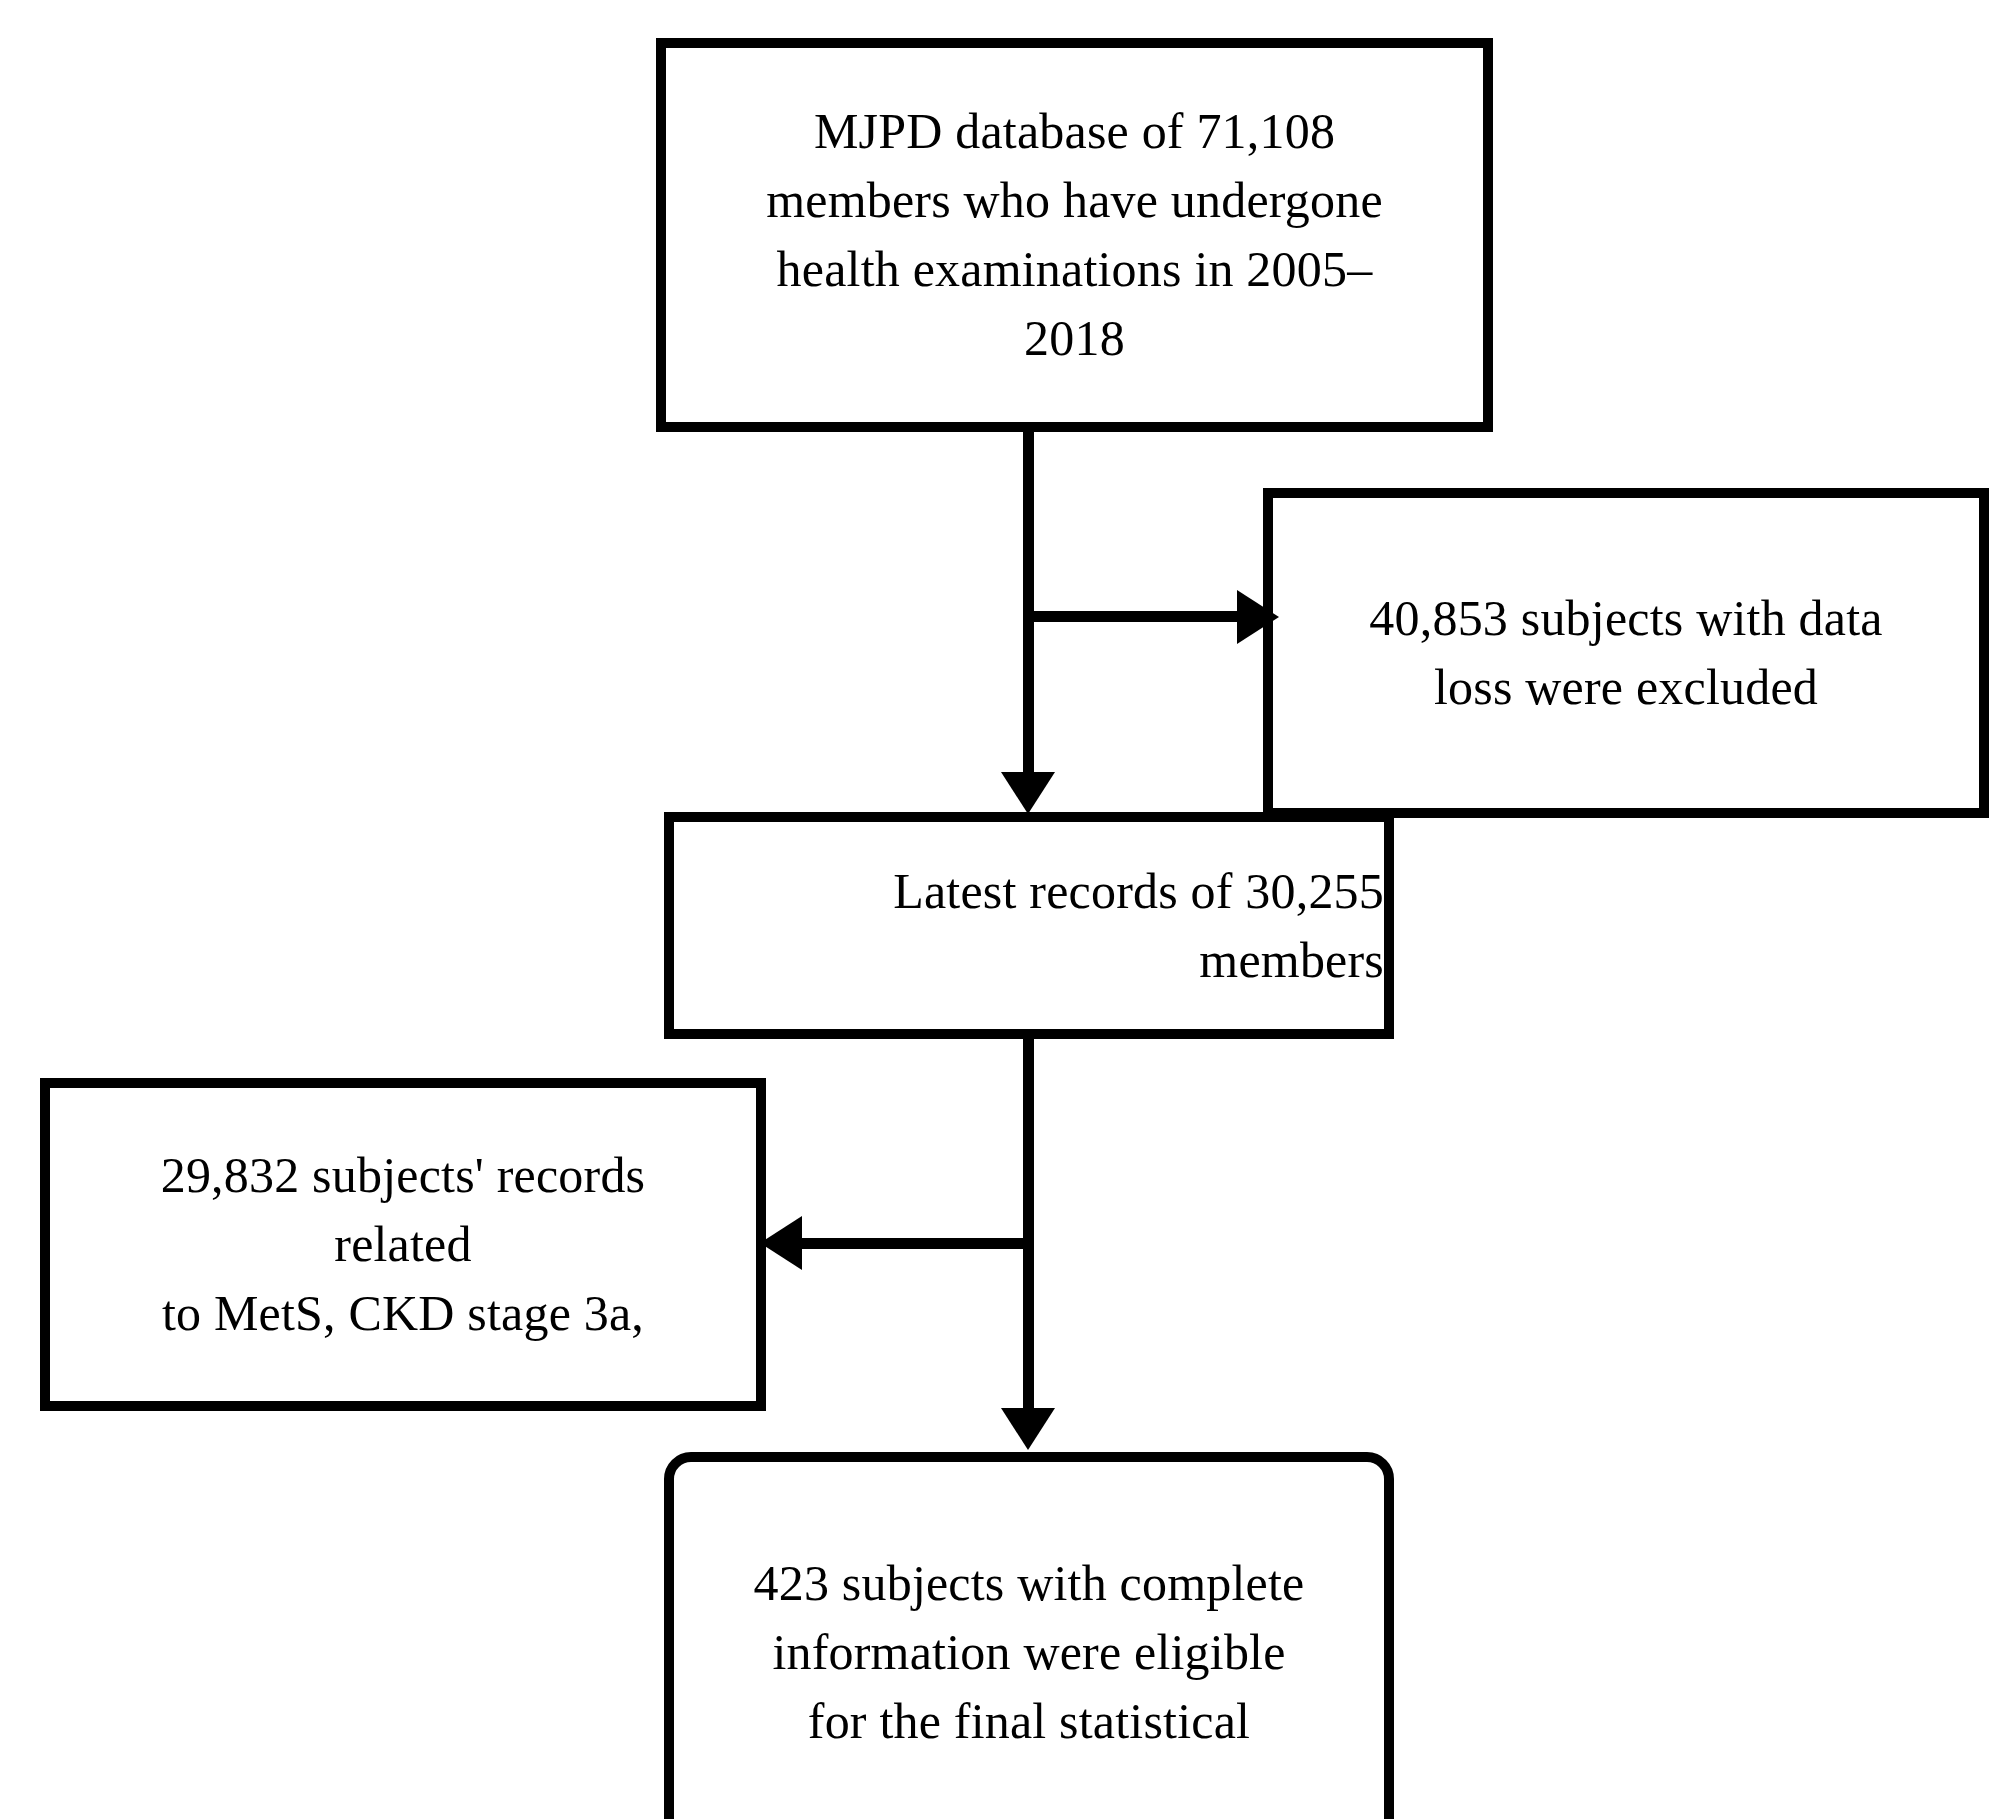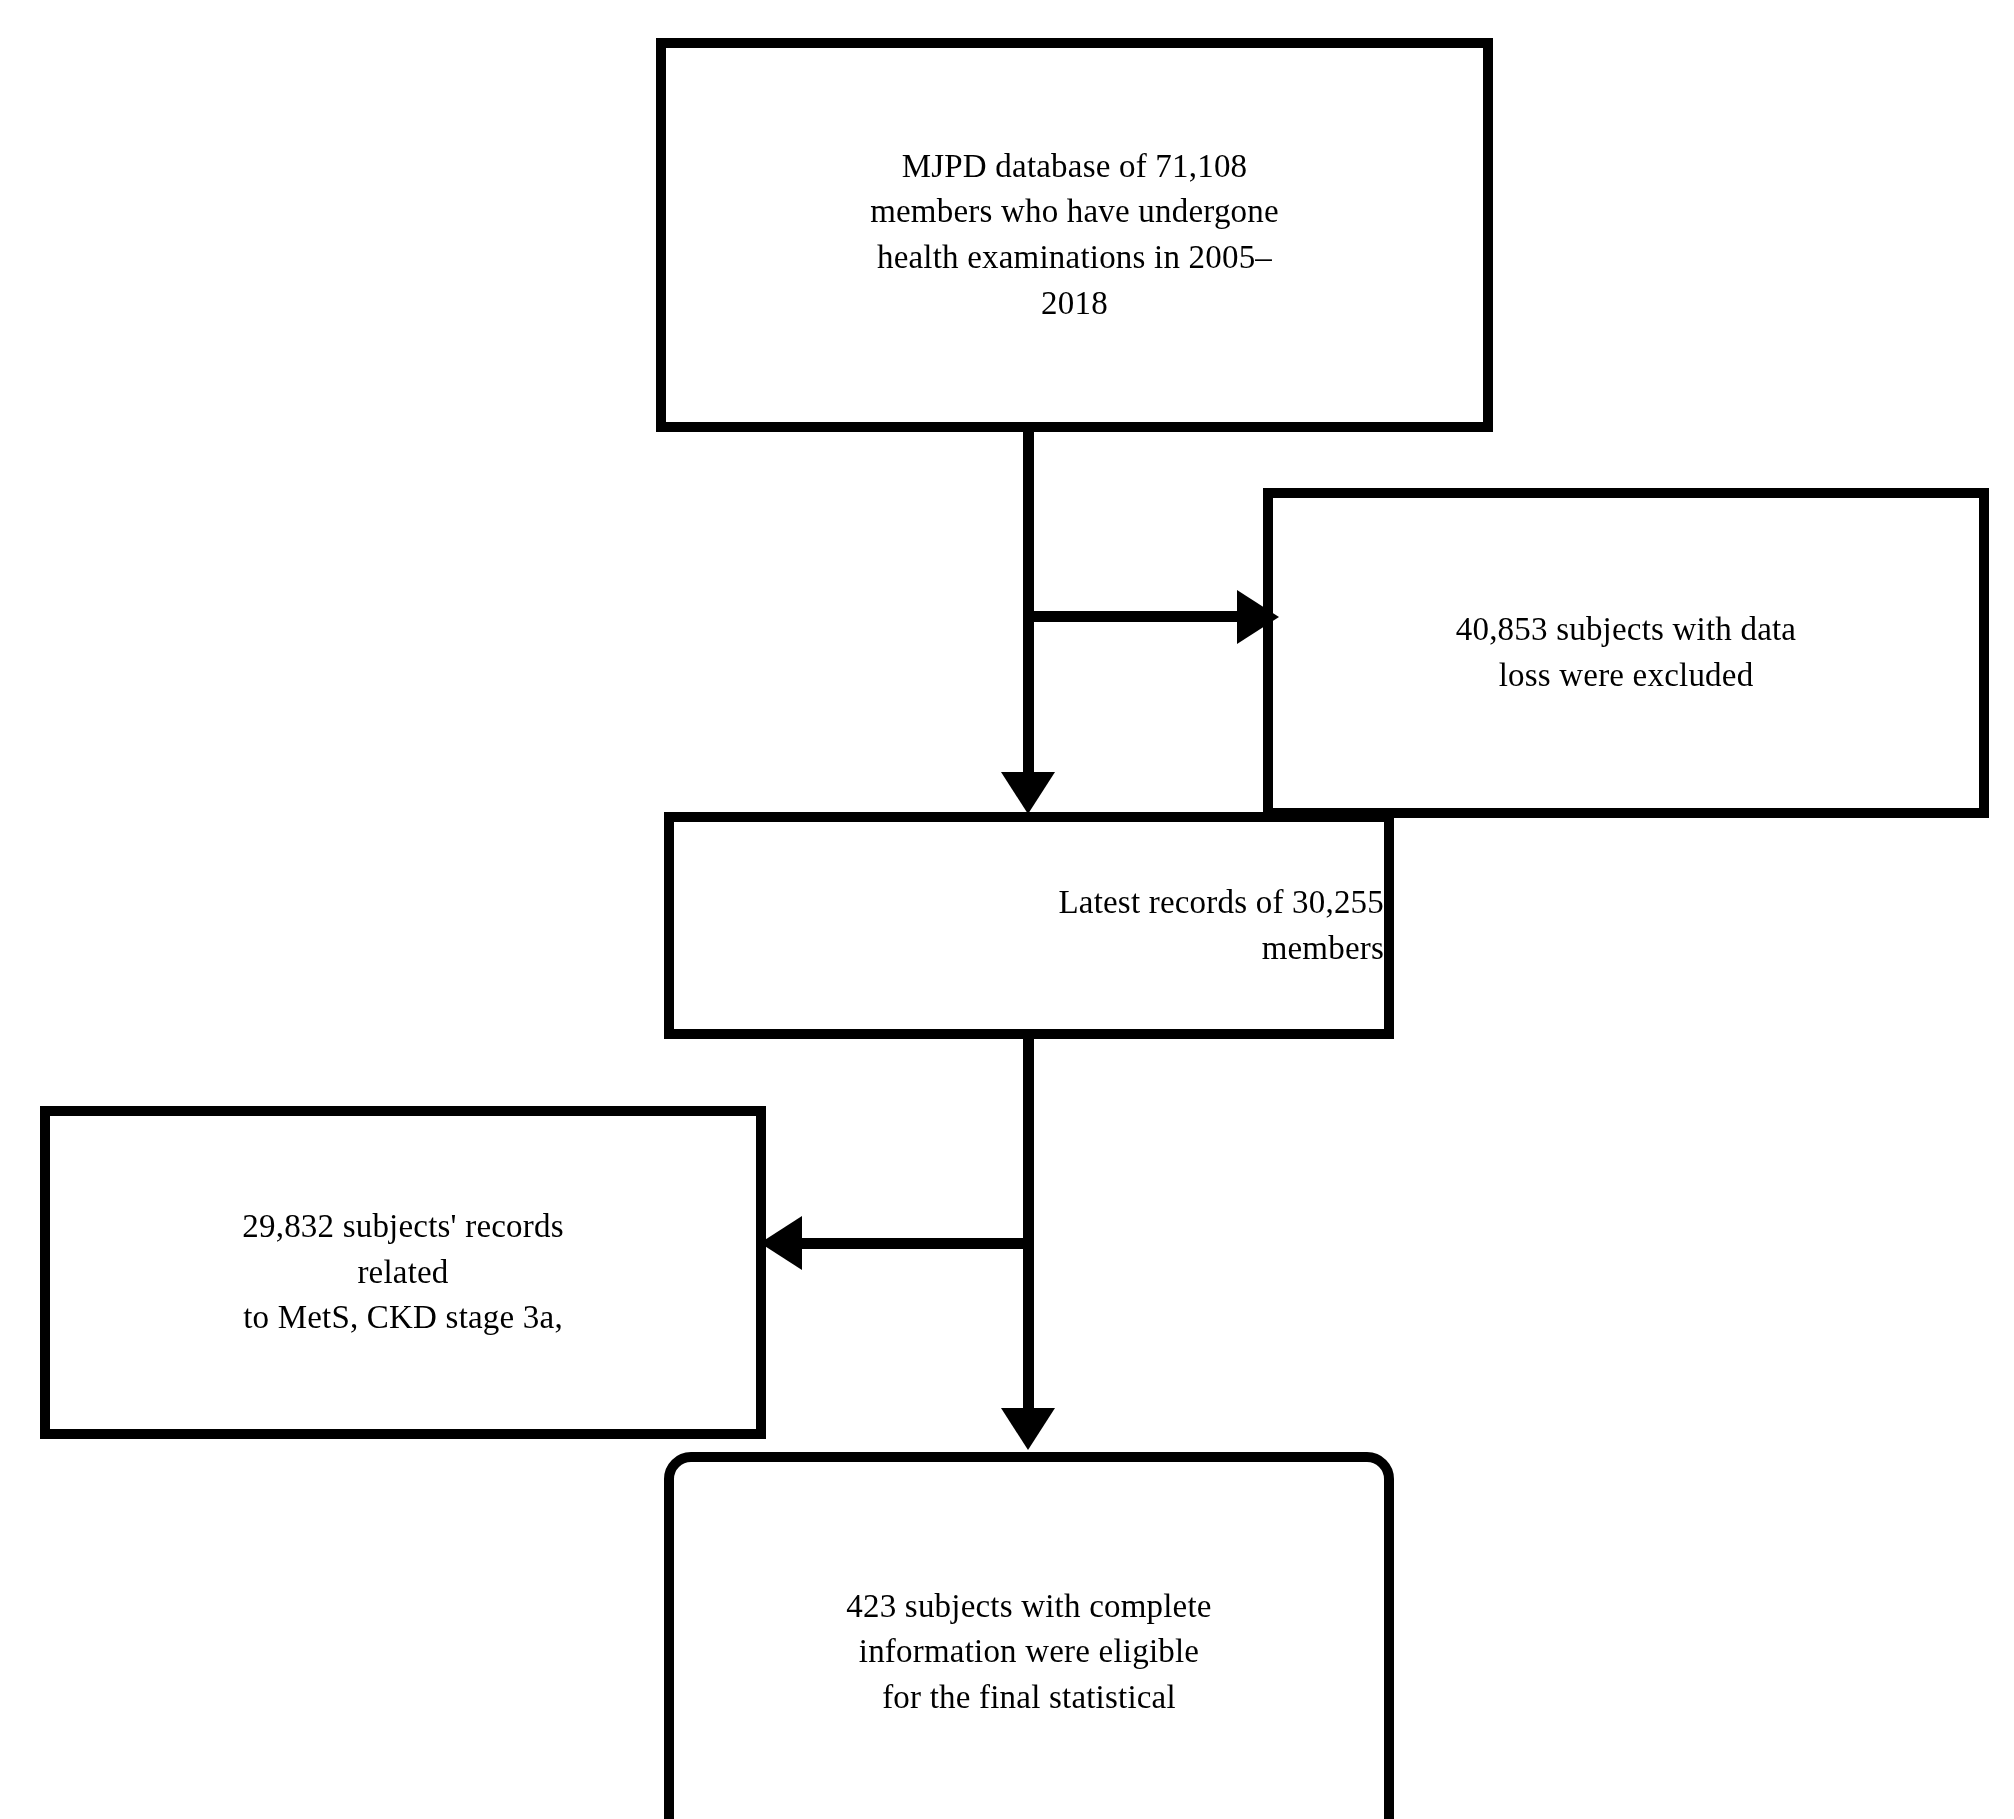--- a/index.html
+++ b/index.html
@@ -24,29 +24,29 @@
     display: flex;
     flex-direction: column;
     align-items: center;
     justify-content: center;
     text-align: center;
     color: #000000;
   }
   .flow-box .line {
     display: block;
     white-space: pre;
-    font-size: 33px;
+    font-size: 50px;
     line-height: 1.38;
     letter-spacing: 0.2px;
   }
   
   #box-source   { left: 656px;  top: 38px;   width: 837px; height: 394px; }
   #box-excluded { left: 1263px; top: 452px;  width: 726px;  height: 330px; margin-top: 36px; }
   #box-latest   { left: 664px;  top: 812px; width: 730px;  height: 227px; align-items: flex-end; }
-  #box-related  { left: 40px;   top: 1078px; width: 726px;  height: 333px; margin-top: 28px; }
+  #box-related  { left: 40px;   top: 1078px; width: 726px;  height: 333px; }
   #box-final    { left: 664px;  top: 1452px; width: 730px;  height: 400px; border-radius: 27px; }
 
   
   .conn {
     position: absolute;
     background: #000000;
   }
   .conn-v { width: 11.2px; }
   .conn-h { height: 11.2px; }
 

